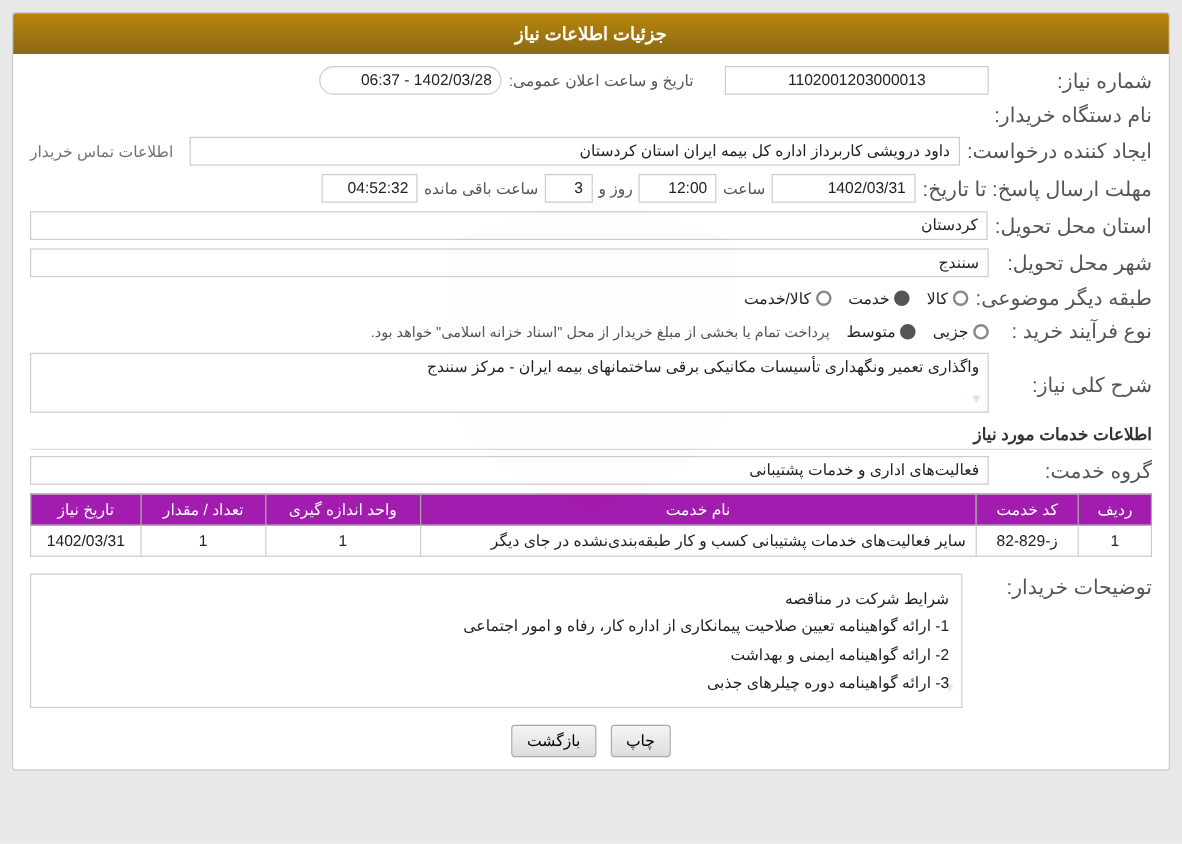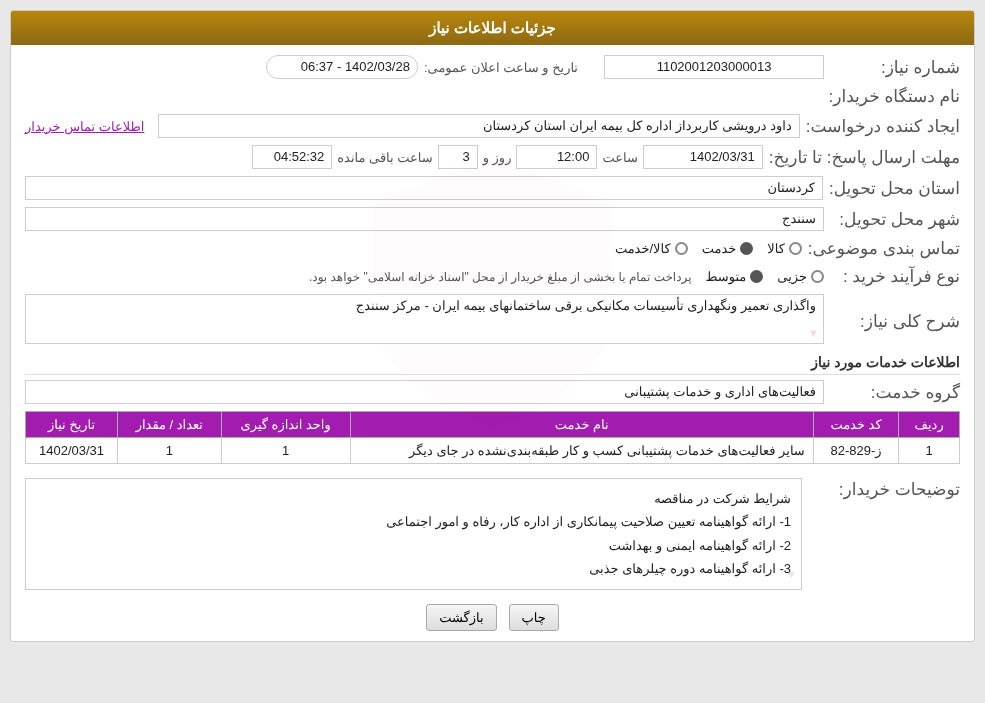--- a/index.html
+++ b/index.html
@@ -62,23 +62,22 @@
     }
     .value-box-sm {
       border: 1px solid #ccc;
       background: #fff;
       padding: 3px 7px;
       min-height: 24px;
       font-size: 13px;
       text-align: right;
     }
     .link-style {
-      color: #a21caf;
+      color: #737373;
       cursor: pointer;
-      text-decoration: underline;
     }
     .date-row {
       display: flex;
       align-items: center;
       gap: 5px;
       flex-wrap: nowrap;
     }
     .radio-group {
       display: flex;
       align-items: center;
@@ -206,40 +205,40 @@
         <span class="label">ایجاد کننده درخواست:</span>
         <div class="value-box" style="flex:1;">داود درویشی کاربرداز اداره کل بیمه ایران استان کردستان</div>
         <span class="link-style" style="white-space:nowrap; margin-right:8px;">اطلاعات تماس خریدار</span>
       </div>
 
       <div class="info-row">
         <span class="label">مهلت ارسال پاسخ: تا تاریخ:</span>
         <div class="date-row" style="flex:1;">
           <div class="value-box-sm" style="width:120px;">1402/03/31</div>
           <span class="label-sm">ساعت</span>
-          <div class="value-box-sm" style="width:81px;">12:00</div>
+          <div class="value-box-sm" style="width:65px;">12:00</div>
           <span class="label-sm">روز و</span>
           <div class="value-box-sm" style="width:40px;">3</div>
           <span class="label-sm">ساعت باقی مانده</span>
           <div class="value-box-sm" style="width:80px;">04:52:32</div>
         </div>
       </div>
 
       <div class="info-row">
         <span class="label">استان محل تحویل:</span>
         <div class="value-box">کردستان</div>
       </div>
 
       <div class="info-row">
         <span class="label">شهر محل تحویل:</span>
         <div class="value-box">سنندج</div>
       </div>
 
       <div class="info-row">
-        <span class="label">تماس بندی موضوعی:</span>
+        <span class="label">طبقه دیگر موضوعی:</span>
         <div class="radio-group">
           <div class="radio-item">
             <span class="radio-circle"></span>
             <span>کالا</span>
           </div>
           <div class="radio-item">
             <span class="radio-circle filled"></span>
             <span>خدمت</span>
           </div>
           <div class="radio-item">

